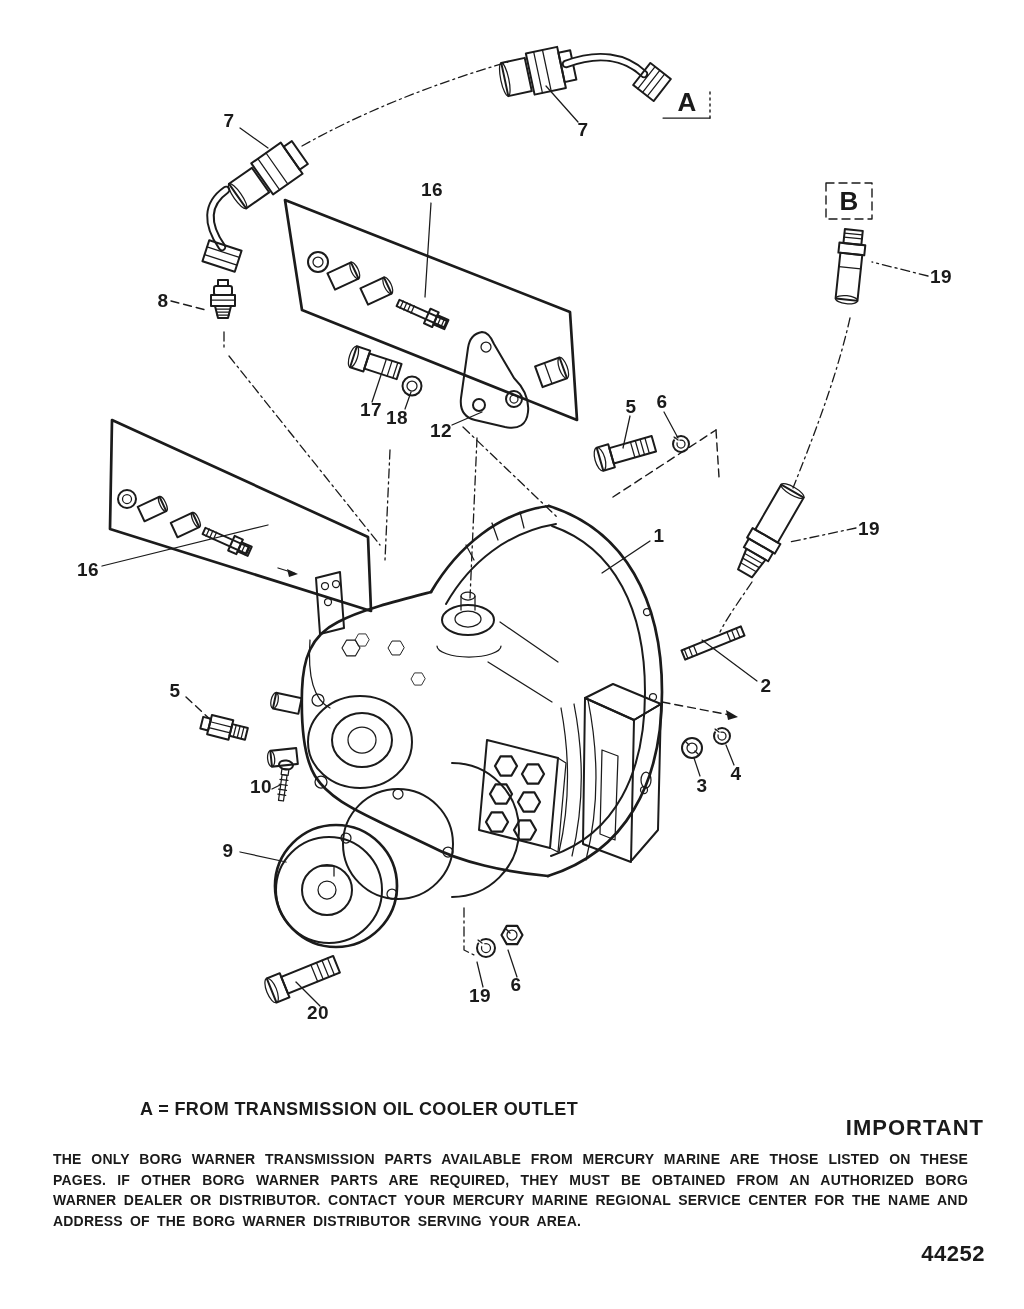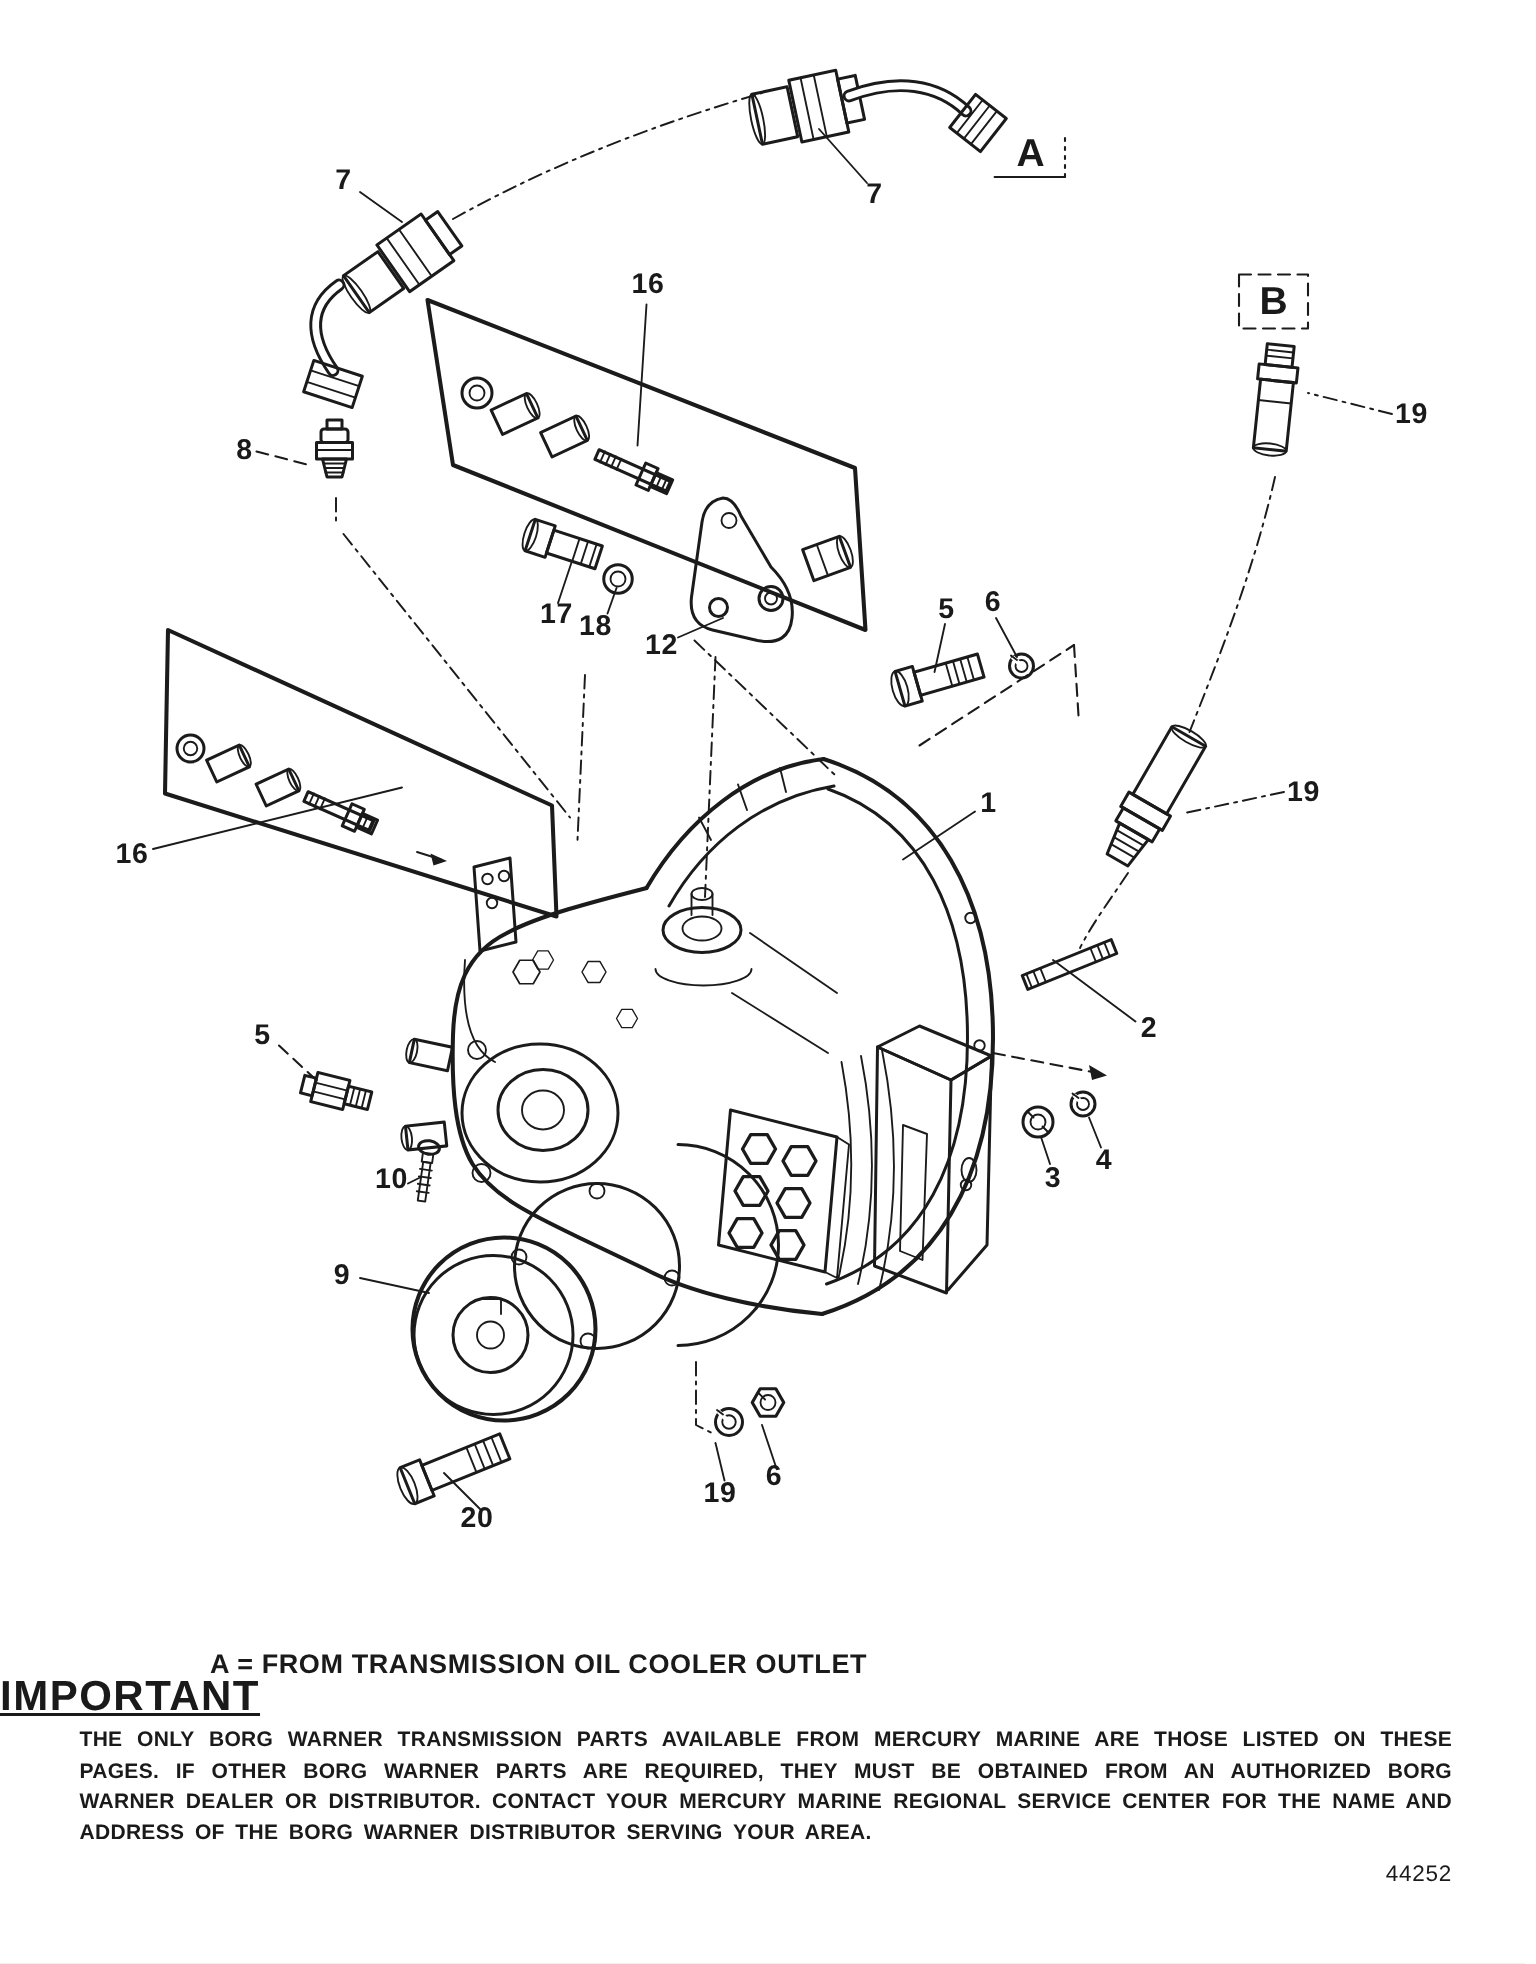--- a/index.html
+++ b/index.html
@@ -16,25 +16,25 @@
   .dash{stroke-dasharray:8 5;stroke-width:1.4;}
   .ddot{stroke-dasharray:9 4 2 4;stroke-width:1.3;}
   .dot{stroke-dasharray:2 4;stroke-width:1.4;}
   .fill{fill:#1b1b1b;stroke:none;}
   
   .callout{position:absolute;transform:translate(-50%,-50%);font-weight:bold;font-size:19px;
            letter-spacing:.5px;white-space:nowrap;}
   .viewletter{position:absolute;transform:translate(-50%,-50%);font-weight:bold;font-size:26px;}
   .legend{position:absolute;left:140px;top:1054px;font-weight:bold;font-size:18px;
           line-height:22px;letter-spacing:.4px;white-space:pre;}
-  .important{position:absolute;left:0;top:1115px;width:984px;text-align:left;
-             font-weight:bold;font-size:28px;letter-spacing:1px;text-decoration:underline;}
+  .important{position:absolute;left:0;top:1115px;width:984px;text-align:right;
+             font-weight:bold;font-size:22px;letter-spacing:1px;}
   .notice{position:absolute;left:53px;top:1149px;width:915px;text-align:justify;
           font-weight:bold;font-size:14px;line-height:20.6px;letter-spacing:.2px;word-spacing:3px;}
-  .dwgnum{position:absolute;right:56px;top:1241px;font-weight:normal;font-size:15px;letter-spacing:.5px;}
+  .dwgnum{position:absolute;right:39px;top:1241px;font-weight:bold;font-size:22px;letter-spacing:.5px;}
 </style>
 </head>
 <body>
 
 <div id="page">
 
   <svg id="art" viewBox="0 0 1024 1309" xmlns="http://www.w3.org/2000/svg">
 
     <g>
       <path class="ln ddot" d="M224,332 L224,350"></path>

